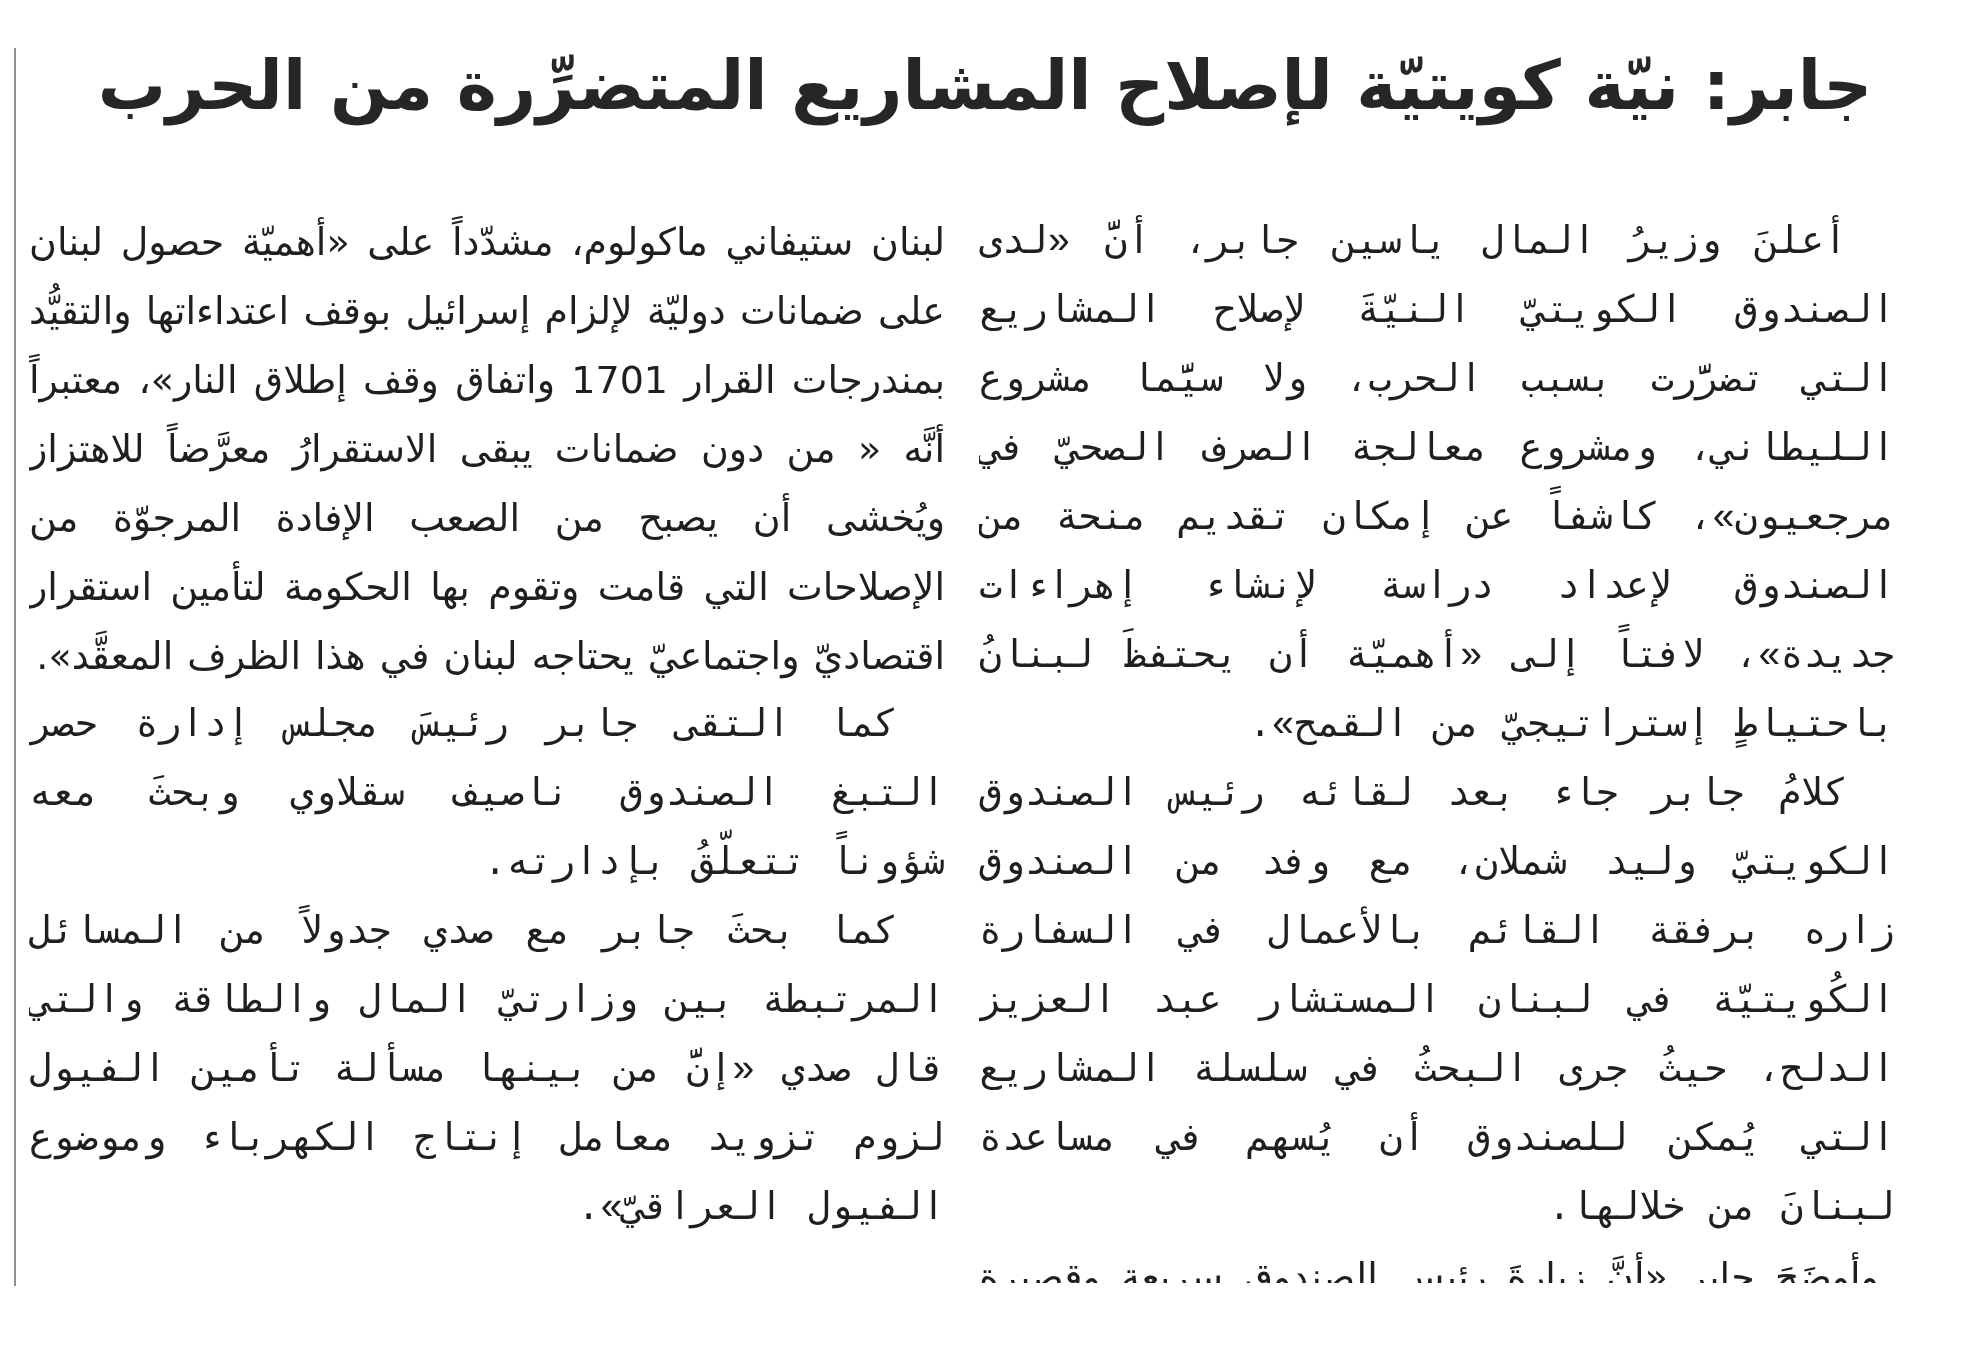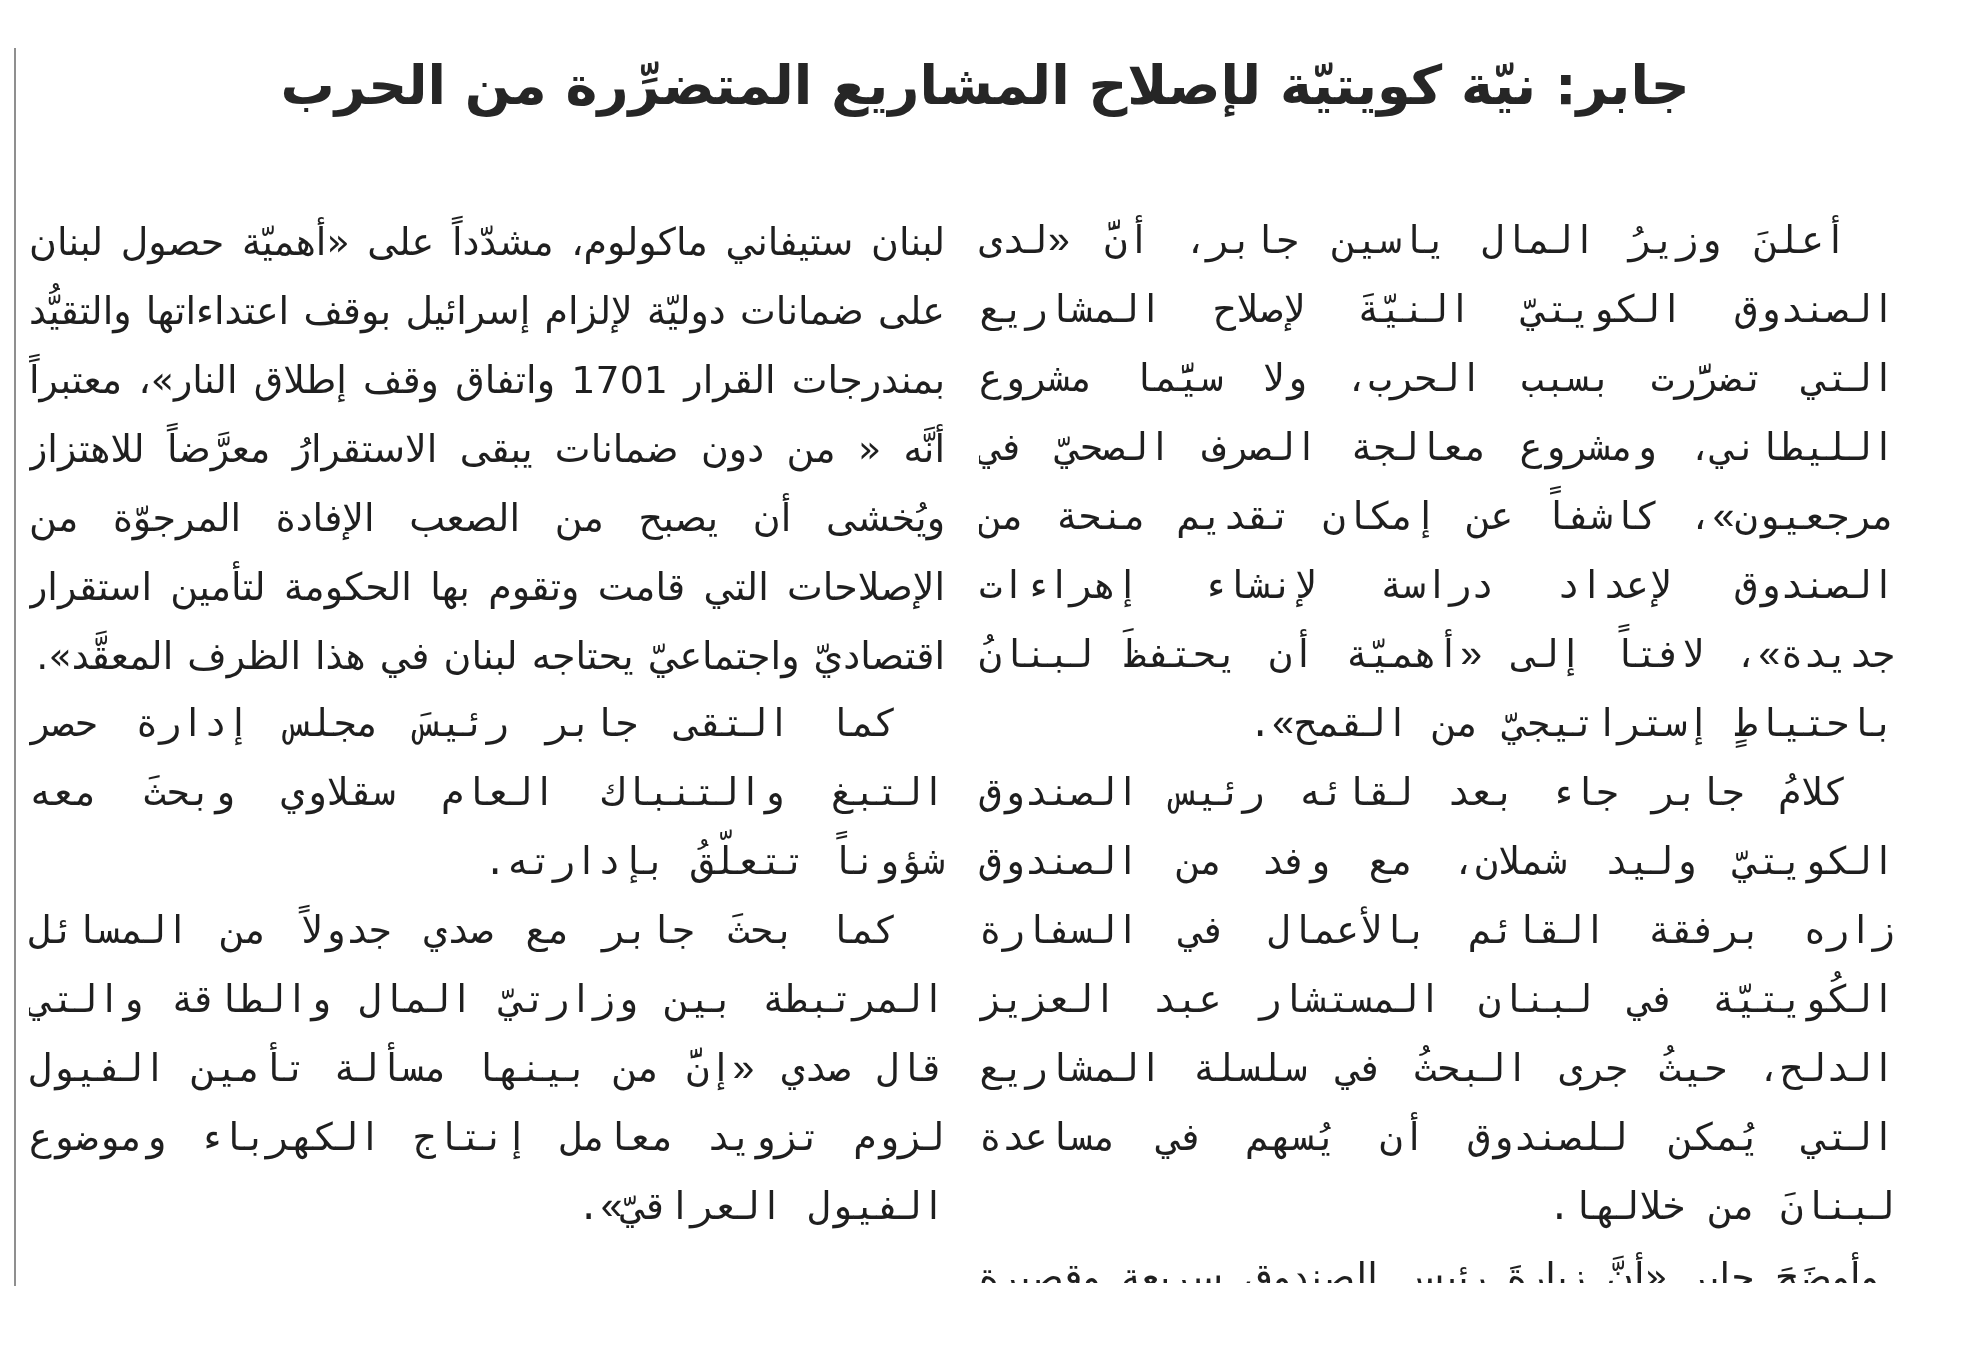--- a/index.html
+++ b/index.html
@@ -22,21 +22,21 @@
     top: 48px;
     width: 2px;
     height: 1238px;
     background: #8f8f8f;
   }
   .headline {
     margin: 0;
     padding: 26px 80px 0 80px;
     text-align: center;
     direction: rtl;
-    font-size: 54px;
+    font-size: 68px;
     line-height: 120px;
     font-weight: 900;
     color: #262626;
     white-space: nowrap;
     letter-spacing: -1px;
   }
   .columns {
     display: flex;
     direction: rtl;
     gap: 34px;
@@ -74,19 +74,19 @@
 
     <div class="col">
       <p class="indent">أعلنَ وزيرُ المال ياسين جابر، أنَّ «لدى الصندوق الكويتيّ النيّةَ لإصلاح المشاريع التي تضرَّرت بسبب الحرب، ولا سيَّما مشروع الليطاني، ومشروع معالجة الصرف الصحيّ في مرجعيون»، كاشفاً عن إمكان تقديم منحة من الصندوق لإعداد دراسة لإنشاء إهراءات جديدة»، لافتاً إلى «أهميّة أن يحتفظَ لبنانُ باحتياطٍ إستراتيجيّ من القمح».</p>
       <p class="indent">كلامُ جابر جاء بعد لقائه رئيس الصندوق الكويتيّ وليد شملان، مع وفد من الصندوق زاره برفقة القائم بالأعمال في السفارة الكُويتيّة في لبنان المستشار عبد العزيز الدلح، حيثُ جرى البحثُ في سلسلة المشاريع التي يُمكن للصندوق أن يُسهم في مساعدة لبنانَ من خلالها.</p>
       <p class="indent-sm">وأوضَحَ جابر «أنَّ زيارةَ رئيس الصندوق سريعة وقصيرة لكنَّ وفداً من الصندوق سيستكملُ مع خبراء محليين وفي مقدّمهم مجلس الإنماء والإعمار في إعداد دراسات مشاريع، كإنشاء المتحف الأثريّ في وسط بيروت، يجري التفاوضُ بشأنها»، متمنياً أن «تكونَ هذه المشاريع فاتحة لتعاون جديد ومشاريع جديدة في لبنان».</p>
       <p class="indent">وكان جابر عرضَ الأوضاع العامّة مع سفيرة كندا في</p>
     </div>
 
     <div class="col">
       <p>لبنان ستيفاني ماكولوم، مشدّداً على «أهميّة حصول لبنان على ضمانات دوليّة لإلزام إسرائيل بوقف اعتداءاتها والتقيُّد بمندرجات القرار 1701 واتفاق وقف إطلاق النار»، معتبراً أنَّه « من دون ضمانات يبقى الاستقرارُ معرَّضاً للاهتزاز ويُخشى أن يصبح من الصعب الإفادة المرجوّة من الإصلاحات التي قامت وتقوم بها الحكومة لتأمين استقرار اقتصاديّ واجتماعيّ يحتاجه لبنان في هذا الظرف المعقَّد».</p>
-      <p class="indent">كما التقى جابر رئيسَ مجلس إدارة حصر التبغ والتنباك العام سقلاوي وبحثَ معه شؤوناً تتعلّقُ بإدارته.</p>
+      <p class="indent">كما التقى جابر رئيسَ مجلس إدارة حصر التبغ الصندوق ناصيف سقلاوي وبحثَ معه شؤوناً تتعلّقُ بإدارته.</p>
       <p class="indent">كما بحثَ جابر مع صدي جدولاً من المسائل المرتبطة بين وزارتيّ المال والطاقة والتي قال صدي «إنَّ من بينها مسألة تأمين الفيول لزوم تزويد معامل إنتاج الكهرباء وموضوع الفيول العراقيّ».</p>
     </div>
 
   </div>
 
 </div>
 
 </body></html>

